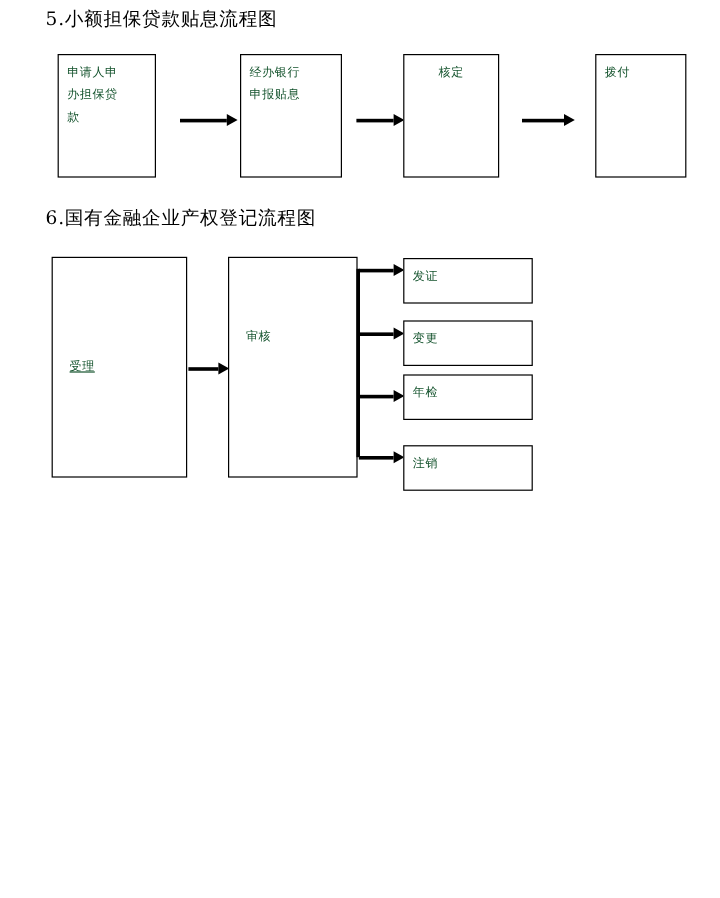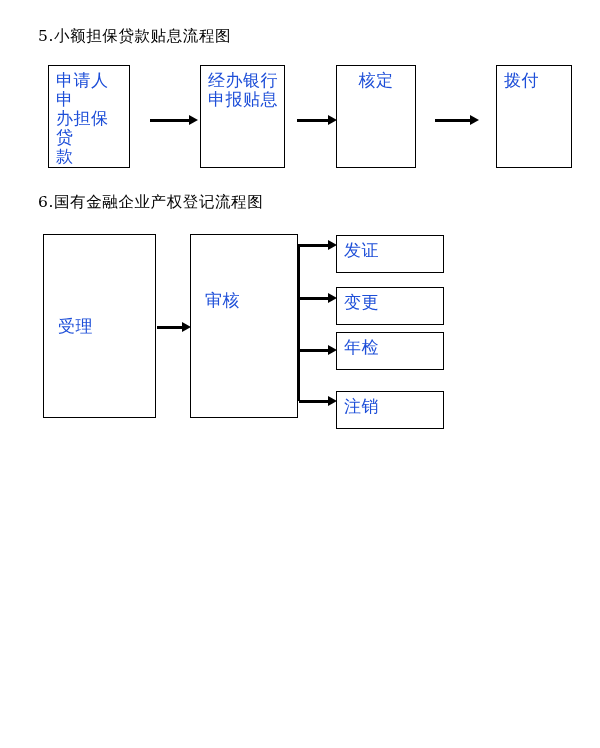--- a/index.html
+++ b/index.html
@@ -16,21 +16,20 @@
     color: #000000;
     overflow: hidden;
   }
 
   .page {
     position: absolute;
     left: 0;
     top: 0;
     width: 600px;
     height: 652px;
-    margin-top: 20px;
   }
 
   
   .section-title {
     position: absolute;
     font-family: "DejaVu Serif", "Liberation Serif", serif;
     font-size: 15.5px;
     line-height: 20px;
     letter-spacing: 0.6px;
     color: #000000;
@@ -39,36 +38,36 @@
   #title-5 { left: 38px; top: 6px; }
   #title-6 { left: 38px; top: 172px; }
   #title-7 { left: 38px; top: 674px; }
 
   
   .box {
     position: absolute;
     box-sizing: border-box;
     border: 1.3px solid #000000;
     background: #ffffff;
-    font-size: 17px;
+    font-size: 10px;
     line-height: 19px;
     letter-spacing: 0.5px;
-    color: #1d4ed8;
+    color: #14532d;
   }
   .box .label {
     position: absolute;
     display: block;
     white-space: pre-line;
   }
   
   .box.tl .label { left: 7px; top: 5px; text-align: left; }
   
   .box.tc .label { left: 0; right: 0; top: 5px; text-align: center; }
   
-  .box.ml .label { left: 14px; top: 50%; transform: translateY(-50%); text-align: center; }
+  .box.ml .label { left: 14px; top: 50%; transform: translateY(-50%); text-align: center; text-decoration: underline; }
   
   .box.cu .label { left: 14px; text-align: center; }
 
   
   .arrow {
     position: absolute;
     height: 0;
   }
   .arrow .shaft {
     position: absolute;

